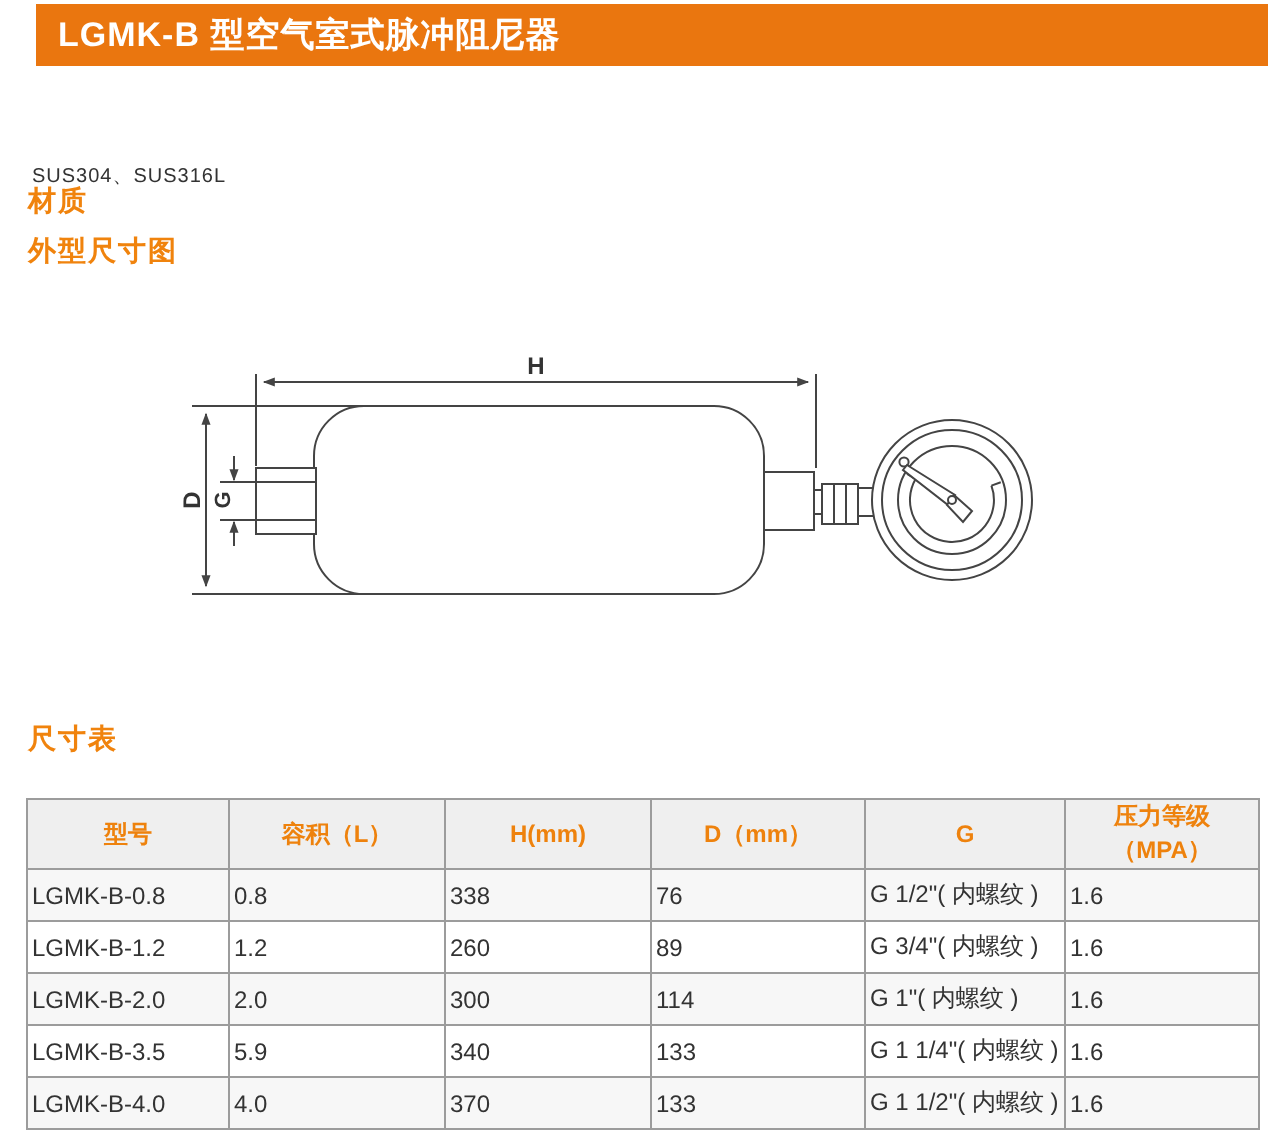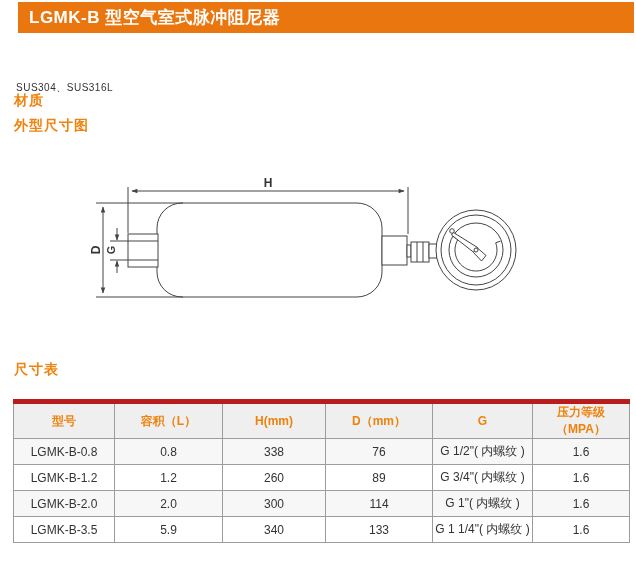--- a/index.html
+++ b/index.html
@@ -22,30 +22,30 @@
   .materials-value{
     position:absolute;left:16px;top:81px;color:#333333;font-size:10px;
     letter-spacing:0.5px;
   }
   .drawing-heading{top:117px;}
   .table-heading{top:361px;}
   .drawing-svg{position:absolute;left:75px;top:155px;}
   .dim-table{
     position:absolute;left:13px;top:399px;width:616px;
     border-collapse:collapse;table-layout:fixed;
-    border-top:5px solid #b91c1c;border-bottom:1px solid #555;
+    border-top:1px solid #b91c1c;border-bottom:1px solid #555;
     font-size:12px;color:#333333;
   }
   .dim-table th{
     border:1px solid #9c9c9c;background:#efefef;color:#ee820d;
     font-weight:bold;height:30px;text-align:center;font-size:12px;
     padding:0 2px;
   }
   .dim-table td{
-    border:1px solid #9c9c9c;height:25px;text-align:center;
+    border:1px solid #9c9c9c;height:25px;text-align:left;
     background:#ffffff;padding:0 2px;
   }
   .dim-table tr.stripe td{background:#f7f7f7;}
 </style>
 </head>
 <body>
 
 <div class="title-bar">LGMK-B 型空气室式脉冲阻尼器</div>
 
 <div class="section-heading materials-heading">材质</div>
@@ -148,14 +148,22 @@
         <td>1.6</td>
       </tr>
       <tr>
         <td>LGMK-B-3.5</td>
         <td>5.9</td>
         <td>340</td>
         <td>133</td>
         <td>G 1 1/4"( 内螺纹 )</td>
         <td>1.6</td>
       </tr>
+      <tr class="stripe">
+        <td>LGMK-B-4.0</td>
+        <td>4.0</td>
+        <td>370</td>
+        <td>133</td>
+        <td>G 1 1/2"( 内螺纹 )</td>
+        <td>1.6</td>
+      </tr>
     </tbody>
 </table>
 
 </body></html>

